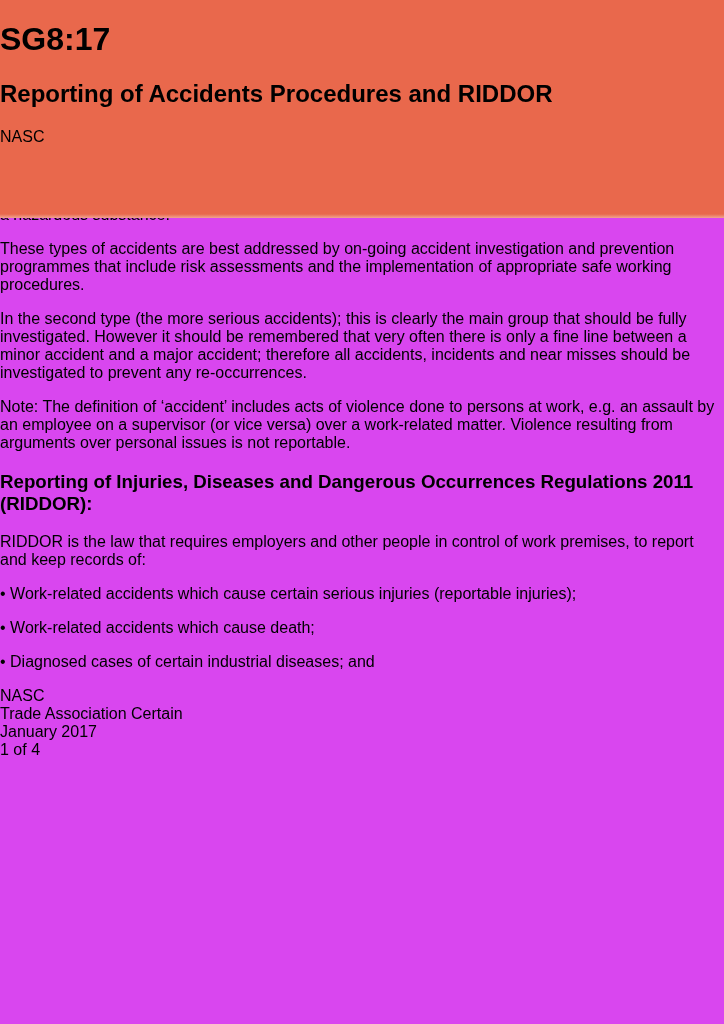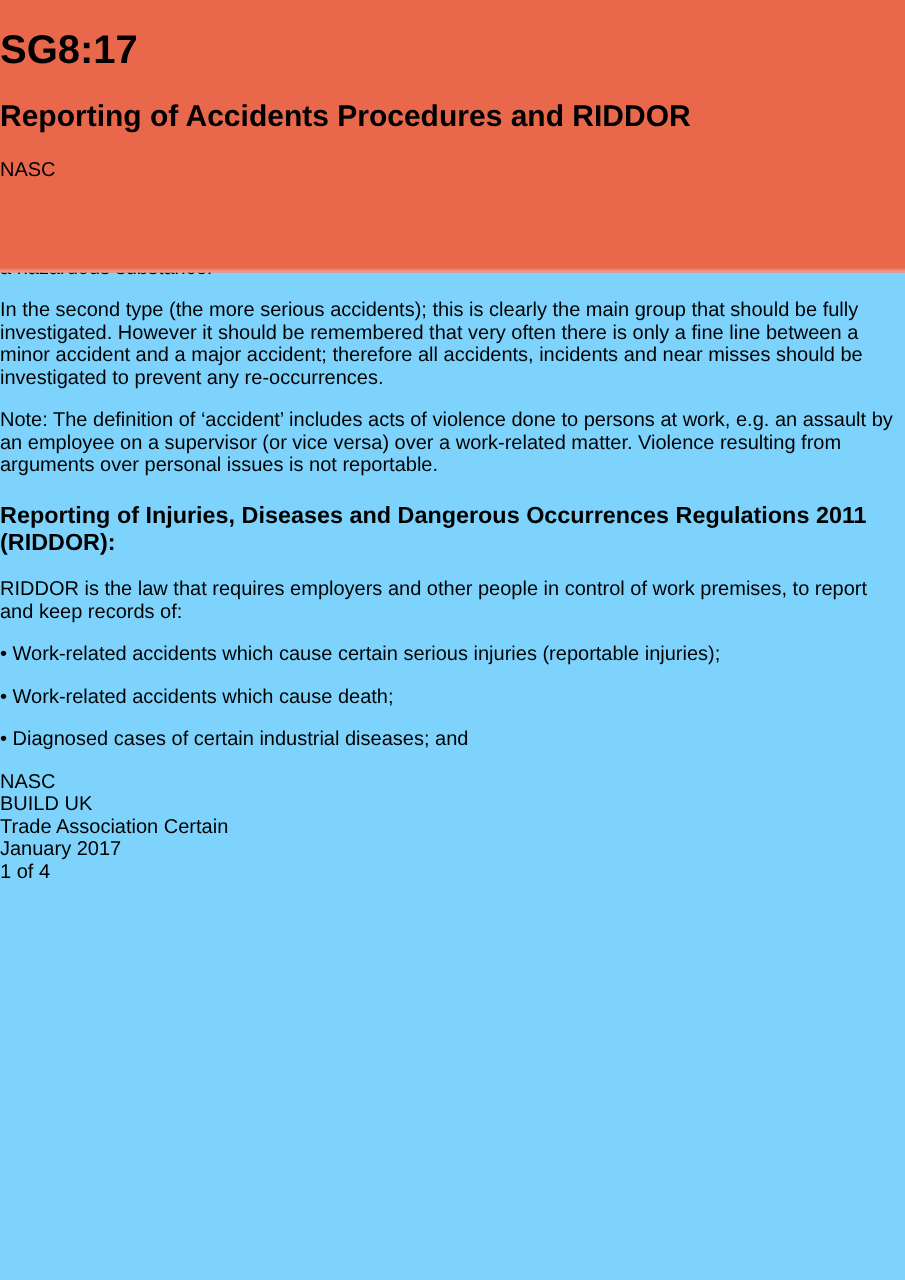--- a/index.html
+++ b/index.html
@@ -1,20 +1,20 @@
 <!DOCTYPE html>
 <html><head>
 <meta charset="utf-8">
 <style>
   html, body { margin: 0; padding: 0; background: #ffffff; }
   .page {
     position: relative;
     width: 724px;
     height: 1024px;
-    background: #7dd3fc;
+    background: #d946ef;
     overflow: hidden;
     font-family: "Liberation Sans", "DejaVu Sans", sans-serif;
   }
 
   
   .band {
     position: absolute;
     top: 0; left: 0; right: 0;
     height: 218px;
     background: #E9684C;
@@ -247,20 +247,21 @@
     </p>
     <p class="num-item">
       <span class="num">2.</span>
       <span>More serious accidents that cause injury and/or damage, such as someone falling from a scaffold/ladder, or a forklift dropping a load &amp;</span>
     </p>
     <p class="num-item" style="margin-bottom:11px !important;">
       <span class="num">3.</span>
       <span>Accidents that occur over an extended time frame, such as an illness resulting from an exposure to a hazardous substance.</span>
     </p>
 
+    <p>These types of accidents are best addressed by on-going accident investigation and prevention programmes that include risk assessments and the implementation of appropriate safe working procedures.</p>
     <p>In the second type (the more serious accidents); this is clearly the main group that should be fully investigated. However it should be remembered that very often there is only a fine line between a minor accident and a major accident; therefore all accidents, incidents and near misses should be investigated to prevent any re-occurrences.</p>
 
     <p>
       <span class="note-label">Note:</span>
       <span>The definition of ‘accident’ includes acts of violence done to persons at work, e.g. an assault by an employee on a supervisor (or vice versa) over a work-related matter. Violence resulting from arguments over personal issues is not reportable.</span>
     </p>
 
     <h3 class="riddor-heading">Reporting of Injuries, Diseases and Dangerous Occurrences Regulations 2011 (RIDDOR):</h3>
     <p>RIDDOR is the law that requires employers and other people in control of work premises, to report and keep records of:</p>
 
@@ -281,20 +282,19 @@
   <footer>
     <div class="stripes">
       <div class="s1"></div>
       <div class="s2"></div>
       <div class="s3"></div>
     </div>
     <div class="footer-box">
       <span>NASC</span>
     </div>
     <div class="badge">
-      <div class="badge-top">BUILD UK</div>
       <div class="badge-bottom">Trade Association Certain</div>
     </div>
     <div class="footer-date">January 2017</div>
     <div class="footer-page">1 of 4</div>
   </footer>
 
 </div>
 
 </body></html>

